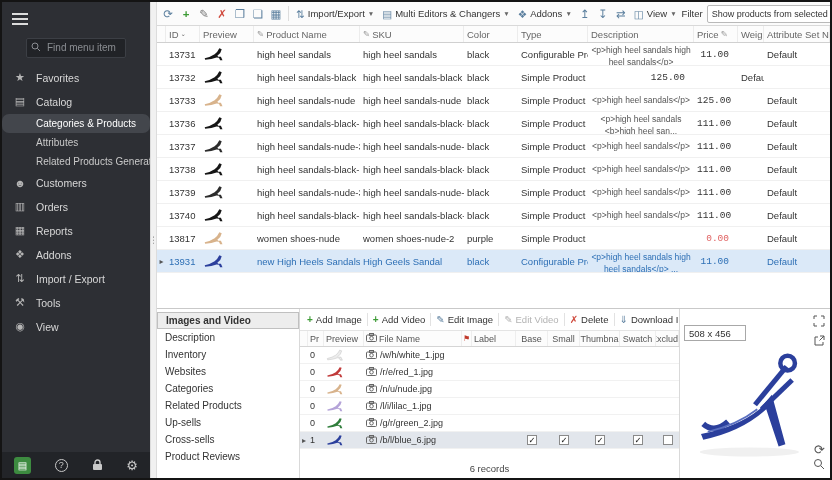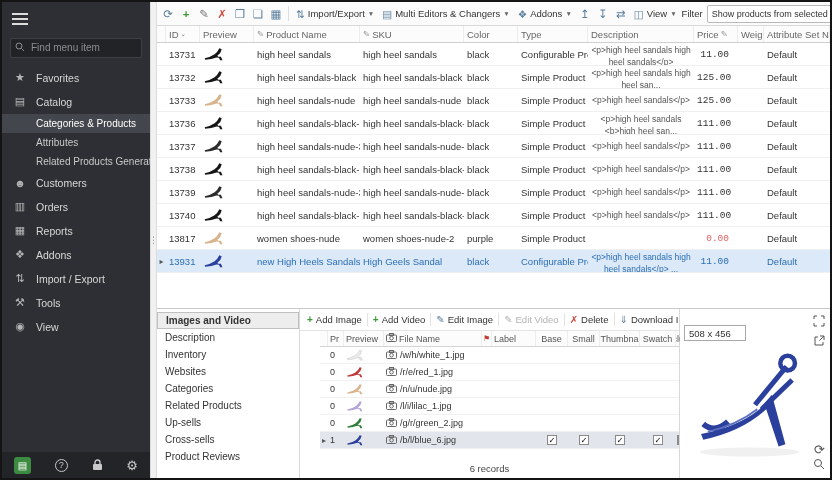--- a/index.html
+++ b/index.html
@@ -4,27 +4,27 @@
 <style>
   * { margin:0; padding:0; box-sizing:border-box; }
   html,body { background:#666; }
   body { font-family:"Liberation Sans", sans-serif; }
   .window { width:832px; height:480px; border:2px solid #141414; background:#fff; display:flex; overflow:hidden; position:relative; }
 
   
   .sidebar { width:148px; background:#2d2f34; color:#d8d8d8; display:flex; flex-direction:column; flex:none; }
   .hamburger { padding:8px 10px 4px; cursor:pointer; }
   .hamburger .bar { display:block; width:16px; height:2px; background:#dcdcdc; margin:3px 0; }
-  .search-wrap { margin:5px 8px 8px; position:relative; }
+  .search-wrap { margin:5px 24px 8px; position:relative; }
   .search-wrap svg { position:absolute; left:5px; top:5px; }
   .search-input { width:100%; height:20px; background:#212327; border:1px solid #3c3f45; border-radius:2px; color:#bbb; font-size:10px; padding:0 4px 0 20px; outline:none; font-family:"Liberation Sans",sans-serif; }
   .search-input::placeholder { color:#8a8d92; }
   .side-item { height:24px; display:flex; align-items:center; gap:9px; padding:0 11px; cursor:pointer; font-size:10.5px; white-space:nowrap; }
   .side-item .sicon { width:14px; text-align:center; font-size:11px; color:#b5b5b5; flex:none; }
-  .side-sub { height:19px; padding-left:34px; font-size:10px; color:#c9c9c9; }
+  .side-sub { height:19px; padding-left:34px; font-size:10px; color:#c9c9c9;border-radius:7px; }
   .side-item.selected { background:#43464c; color:#fff; }
   .side-bottom { margin-top:auto; height:26px; background:#222428; display:flex; align-items:center; justify-content:space-between; padding:0 12px; }
   .store-badge { width:17px; height:17px; background:#3d8b40; border-radius:3px; color:#fff; font-size:10px; display:flex; align-items:center; justify-content:center; cursor:pointer; }
   .help-badge { width:13px; height:13px; border:1px solid #c9c9c9; border-radius:50%; color:#c9c9c9; font-size:9px; display:flex; align-items:center; justify-content:center; cursor:pointer; }
   .gear-glyph { color:#c9c9c9; font-size:13px; cursor:pointer; }
   .lock-wrap { cursor:pointer; display:flex; }
 
   
   .splitter { width:7px; flex:none; background:#f1f1f1; border-left:1px solid #dcdcdc; border-right:1px solid #dcdcdc; display:flex; align-items:center; justify-content:center; color:#8a8a8a; font-size:9px; cursor:col-resize; }
 
@@ -69,21 +69,21 @@
   .ipanel { flex:1; display:flex; flex-direction:column; min-width:0; border-right:1px solid #d9d9d9; }
   .itoolbar { height:22px; flex:none; display:flex; align-items:center; font-size:9.5px; color:#333; border-bottom:1px solid #e4e4e4; padding:0 2px; white-space:nowrap; overflow:hidden; }
   .ibtn { display:flex; align-items:center; gap:3px; padding:0 5px; cursor:pointer; height:100%; flex:none; }
   .ibtn .ico { font-size:10px; color:#5b7f9e; }
   .ibtn .ico.green { color:#3d9b35; font-weight:bold; }
   .ibtn .ico.red { color:#d04b3e; }
   .ibtn.disabled { color:#b3b3b3; }
   .ibtn.disabled .ico { color:#b3b3b3; }
   .vsep { width:1px; height:13px; background:#e2e2e2; flex:none; }
 
-  .igrid-header, .irow { display:grid; grid-template-columns:8px 16px 40px 98px 10px 44px 32px 32px 40px 36px 1fr; align-items:center; font-size:9px;margin-left:20px; }
+  .igrid-header, .irow { display:grid; grid-template-columns:8px 16px 40px 98px 10px 44px 32px 32px 40px 36px 1fr; align-items:center; font-size:9px; }
   .igrid-header { height:16px; flex:none; border-bottom:1px solid #d5d5d5; color:#555; background:#fcfcfc; }
   .ihc { padding:0 2px; border-right:1px solid #eee; height:100%; display:flex; align-items:center; gap:2px; overflow:hidden; white-space:nowrap; }
   .ihc.center { justify-content:center; }
   .irow { height:17px; border-bottom:1px solid #f1f1f1; color:#333; cursor:pointer; }
   .irow.sel { background:#e2e6ec; }
   .icell { padding:0 2px; overflow:hidden; white-space:nowrap; display:flex; align-items:center; gap:3px; }
   .icell.center { justify-content:center; }
   .icell.gut { color:#555; font-size:8px; padding:0; justify-content:center; }
   .cb { width:10px; height:10px; border:1px solid #8a8a8a; background:#fff; font-size:8.5px; line-height:8px; text-align:center; color:#222; }
   .records-line { margin-top:auto; text-align:center; font-size:9.5px; color:#444; padding:4px 0; }
@@ -277,21 +277,20 @@
           <div class="prow">
             <div class="cell gut"></div>
             <div class="cell ">13732</div>
             <div class="cell"><span><svg width="24" height="15" viewBox="0 0 30 19">
                   <path d="M2 15.5 Q9.5 14 14.5 10.5 Q18.5 7.5 20.5 3 L23.5 4 Q22.5 9.5 18 12.5 L19 13.5 L22.5 13.5 L24.5 18 L21.5 18 L20 15 L17 14.5 Q11 17 2.5 17.5 Z" fill="#161616"></path>
                 </svg></span></div>
             <div class="cell ">high heel sandals-black</div>
             <div class="cell ">high heel sandals-black</div>
             <div class="cell ">black</div>
             <div class="cell ">Simple Product</div>
-            <div class="cell desc">&lt;p&gt;high heel sandals high heel san...</div>
             <div class="cell price">125.00</div>
             <div class="cell "></div>
             <div class="cell ">Default</div>
           </div>
           <div class="prow">
             <div class="cell gut"></div>
             <div class="cell ">13733</div>
             <div class="cell"><span><svg width="24" height="15" viewBox="0 0 30 19">
                   <path d="M2 15.5 Q9.5 14 14.5 10.5 Q18.5 7.5 20.5 3 L23.5 4 Q22.5 9.5 18 12.5 L19 13.5 L22.5 13.5 L24.5 18 L21.5 18 L20 15 L17 14.5 Q11 17 2.5 17.5 Z" fill="#d8b38c"></path>
                 </svg></span></div>

